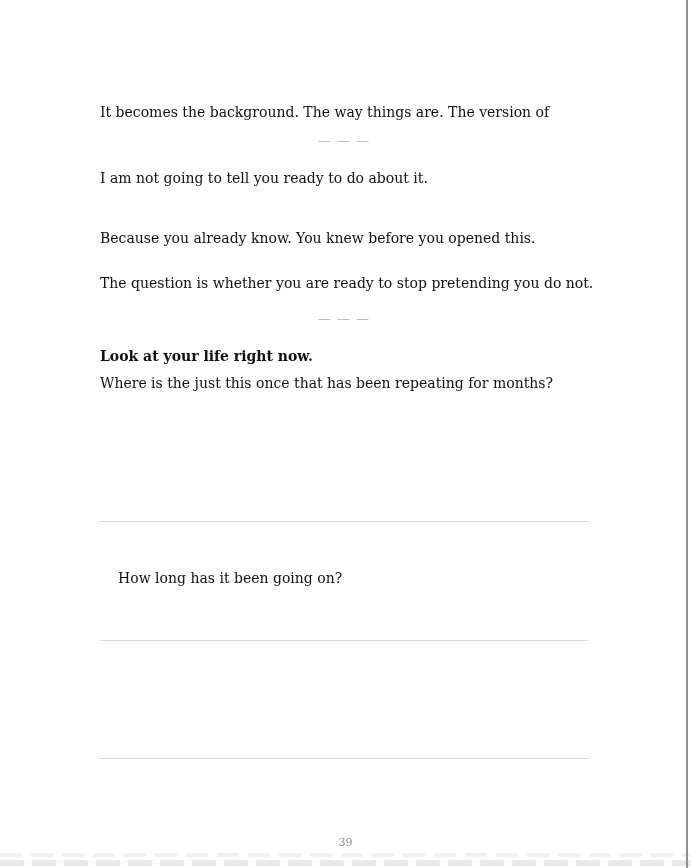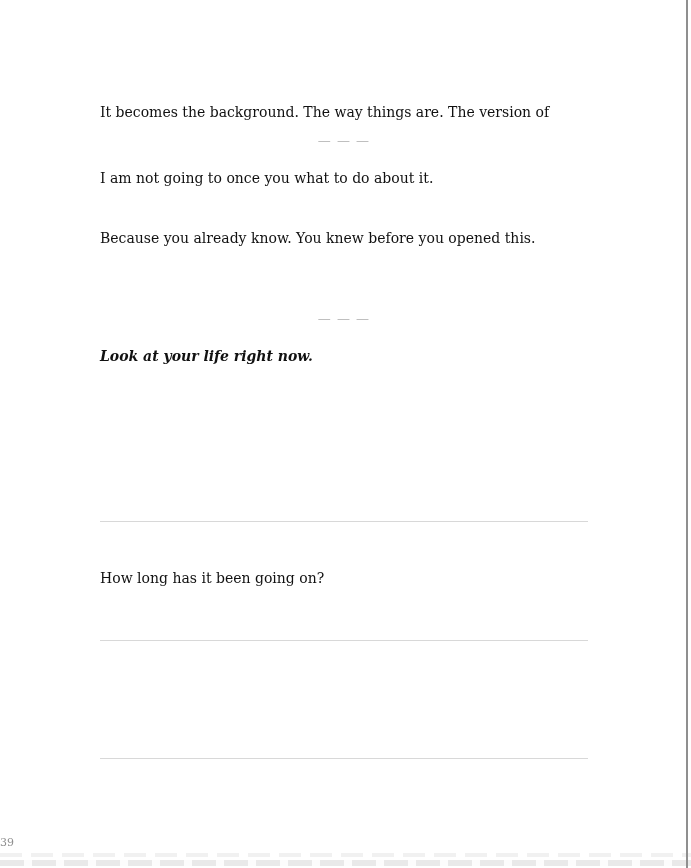--- a/index.html
+++ b/index.html
@@ -30,34 +30,34 @@
     left: 100px;
     width: 488px;
     text-align: center;
     font-size: 13px;
     line-height: 16px;
     color: #b5b5b5;
     letter-spacing: 1px;
   }
   .heading {
     font-weight: bold;
-    font-style: italic;
   }
   .answer-line {
     position: absolute;
     left: 100px;
     width: 488px;
     height: 0;
     border-top: 1px solid #d8d8d8;
   }
   .page-number {
     position: absolute;
     left: 0;
     top: 836px;
     width: 691px;
+    text-align: center;
     font-size: 11px;
     line-height: 14px;
     color: #8e8e8e;
   }
   .next-page-preview {
     position: absolute;
     left: 0;
     top: 851px;
     width: 691px;
     height: 17px;
@@ -91,30 +91,32 @@
 <body>
 
 <div class="page">
 
   <div class="text-block" style="top:81px;margin-top:23px;">
     <span class="intro-line">It becomes the background. The way things are. The version of</span>
   </div>
 
   <div class="divider" style="top:133px;">— — —</div>
 
-  <div class="text-block" style="top:170px;">I am not going to once you what to do about it.</div>
+  <div class="text-block" style="top:170px;">I am not going to tell you ready to do about it.</div>
   <div class="text-block" style="top:230px;">Because you already know. You knew before you opened this.</div>
+  <div class="text-block" style="top:275px;">The question is whether you are ready to stop pretending you do not.</div>
 
   <div class="divider" style="top:311px;">— — —</div>
 
   <div class="text-block heading" style="top:348px;">Look at your life right now.</div>
 
+  <div class="text-block" style="top:375px;">Where is the just this once that has been repeating for months?</div>
   <div class="answer-line" style="top:521px;"></div>
 
-  <div class="text-block" style="top:570px;">How long has it been going on?</div>
+  <div class="text-block" style="top:570px;margin-left:18px;">How long has it been going on?</div>
   <div class="answer-line" style="top:640px;"></div>
 
   <div class="answer-line" style="top:758px;"></div>
 
   <div class="page-number">39</div>
 
   <div class="next-page-preview">
     <div class="preview-row-1"></div>
     <div class="preview-row-2"></div>
   </div>

